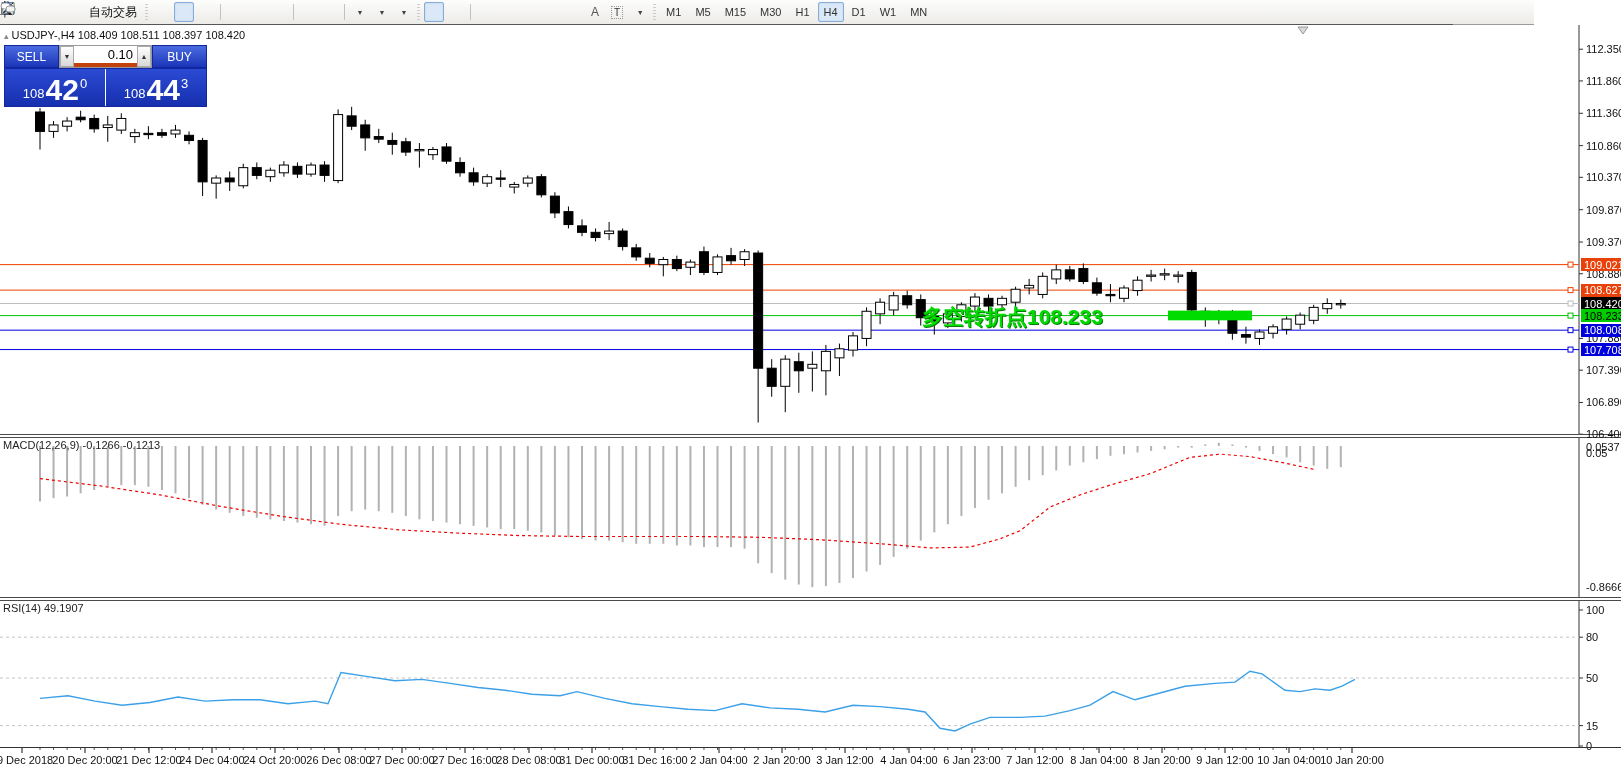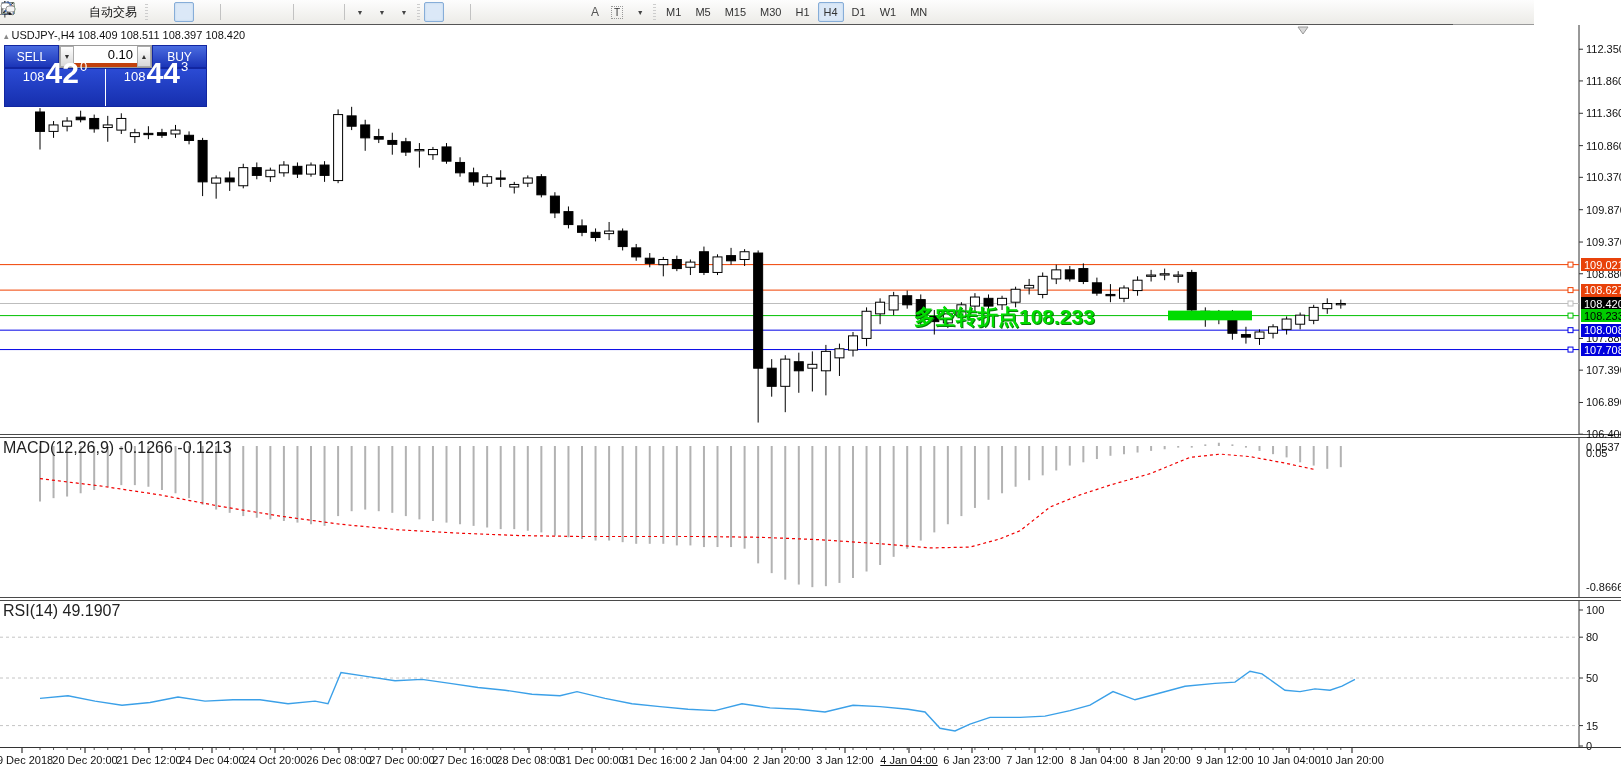--- a/index.html
+++ b/index.html
@@ -28,36 +28,36 @@
   
   #oneclick{position:absolute;left:4px;top:20px;width:203px;}
   #oc-top{display:flex;height:23px;}
   .oc-btn{width:55px;background:linear-gradient(#4a6ce0,#1b35b8);color:#fff;font-size:12px;
      display:flex;align-items:center;justify-content:center;border:1px solid #1226a0;box-sizing:border-box;}
   #oc-vol{flex:1;background:#c2410c;border:1px solid #9a9a9a;display:flex;align-items:flex-start;box-sizing:border-box;}
   #oc-vol input{flex:1;border:0;outline:0;text-align:right;font-size:13px;width:50px;padding-right:4px;font-family:"Liberation Sans",sans-serif;}
   .spin{width:14px;height:100%;background:linear-gradient(#fefefe,#d8d8d8);border:1px solid #aaa;box-sizing:border-box;
      font-size:7px;color:#333;display:flex;align-items:center;justify-content:center;}
   #oc-prices{display:flex;height:39px;border:1px solid #1226a0;box-sizing:border-box;}
-  .oc-price{flex:1;background:linear-gradient(#2b4bd4,#162fae);color:#fff;display:flex;align-items:flex-end;justify-content:center;padding-bottom:20px;}
+  .oc-price{flex:1;background:linear-gradient(#2b4bd4,#162fae);color:#fff;display:flex;align-items:flex-end;justify-content:center;padding-bottom:3px;}
   .oc-price:first-child{border-right:1px solid #ffffff;}
   .p-small{font-size:13px;margin-bottom:2px;}
   .p-big{font-size:30px;font-weight:bold;line-height:26px;margin:0 1px;}
   .p-sup{font-size:13px;margin-bottom:12px;}
 
   
   .panel-sep{position:absolute;left:0;width:1621px;height:4px;background:#fff;border-top:1px solid #4a4a4a;border-bottom:1px solid #4a4a4a;box-sizing:border-box;}
 
   
   .axlbl{position:absolute;font-size:11px;color:#111;white-space:nowrap;}
   .tag{position:absolute;left:1581px;width:44px;height:13px;font-size:11px;color:#fff;
       display:flex;align-items:center;padding-left:3px;box-sizing:border-box;white-space:nowrap;}
   #annotation{position:absolute;font-size:21px;font-weight:bold;color:#00dc00;
-      text-shadow:1px 1px 0 #0a7a0a;white-space:nowrap;}
-  .indlbl{position:absolute;left:3px;font-size:16px;color:#222;white-space:nowrap;}
+      text-shadow:1px 1px 0 #0a7a0a;white-space:nowrap;margin-left:8px;}
+  .indlbl{position:absolute;left:3px;font-size:11px;color:#222;white-space:nowrap;}
   .tlabel{position:absolute;font-size:11px;color:#111;transform:translateX(-50%);white-space:nowrap;top:0;}
   #timeaxis{position:absolute;left:0;top:747px;width:1621px;height:24px;border-top:1px solid #333;overflow:hidden;}
   #timeaxis .labels{position:absolute;left:0;top:6px;width:1621px;height:16px;}
   svg{position:absolute;left:0;top:0;}
 </style>
 </head>
 <body>
 
 <div id="app">
 
@@ -793,21 +793,21 @@
         <div class="tlabel" style="left: 275px;">24 Oct 20:00</div>
         <div class="tlabel" style="left: 339px;">26 Dec 08:00</div>
         <div class="tlabel" style="left: 402px;">27 Dec 00:00</div>
         <div class="tlabel" style="left: 465px;">27 Dec 16:00</div>
         <div class="tlabel" style="left: 529px;">28 Dec 08:00</div>
         <div class="tlabel" style="left: 592px;">31 Dec 00:00</div>
         <div class="tlabel" style="left: 655px;">31 Dec 16:00</div>
         <div class="tlabel" style="left: 719px;">2 Jan 04:00</div>
         <div class="tlabel" style="left: 782px;">2 Jan 20:00</div>
         <div class="tlabel" style="left: 845px;">3 Jan 12:00</div>
-        <div class="tlabel" style="left: 909px; text-decoration: underline;">4 Jan 04:00</div>
+        <div class="tlabel" style="left: 909px;">4 Jan 04:00</div>
         <div class="tlabel" style="left: 972px;">6 Jan 23:00</div>
         <div class="tlabel" style="left: 1035px;">7 Jan 12:00</div>
         <div class="tlabel" style="left: 1099px;">8 Jan 04:00</div>
         <div class="tlabel" style="left: 1162px;">8 Jan 20:00</div>
         <div class="tlabel" style="left: 1225px;">9 Jan 12:00</div>
         <div class="tlabel" style="left: 1289px;">10 Jan 04:00</div>
         <div class="tlabel" style="left: 1352px;">10 Jan 20:00</div>
       </div>
     </div>
 </div>

